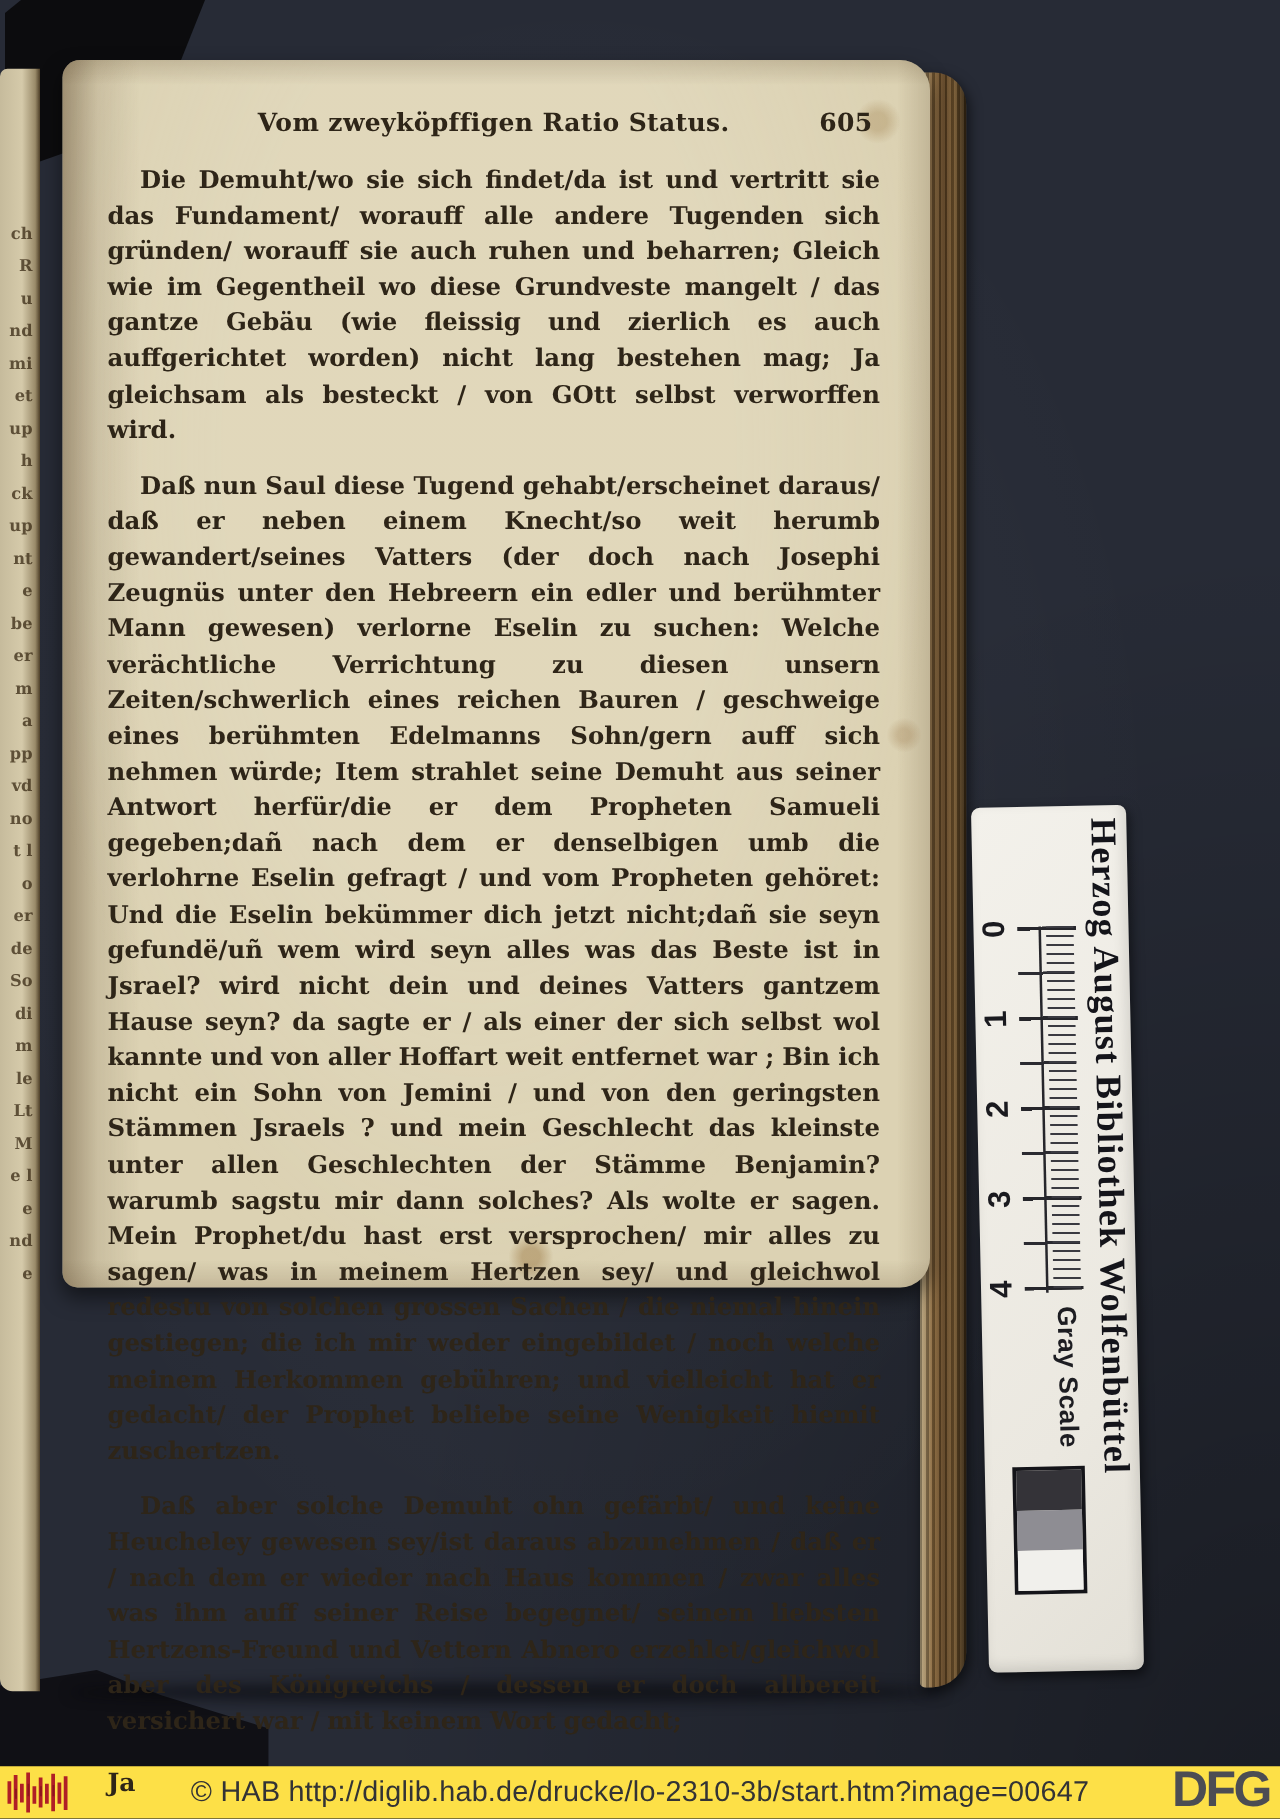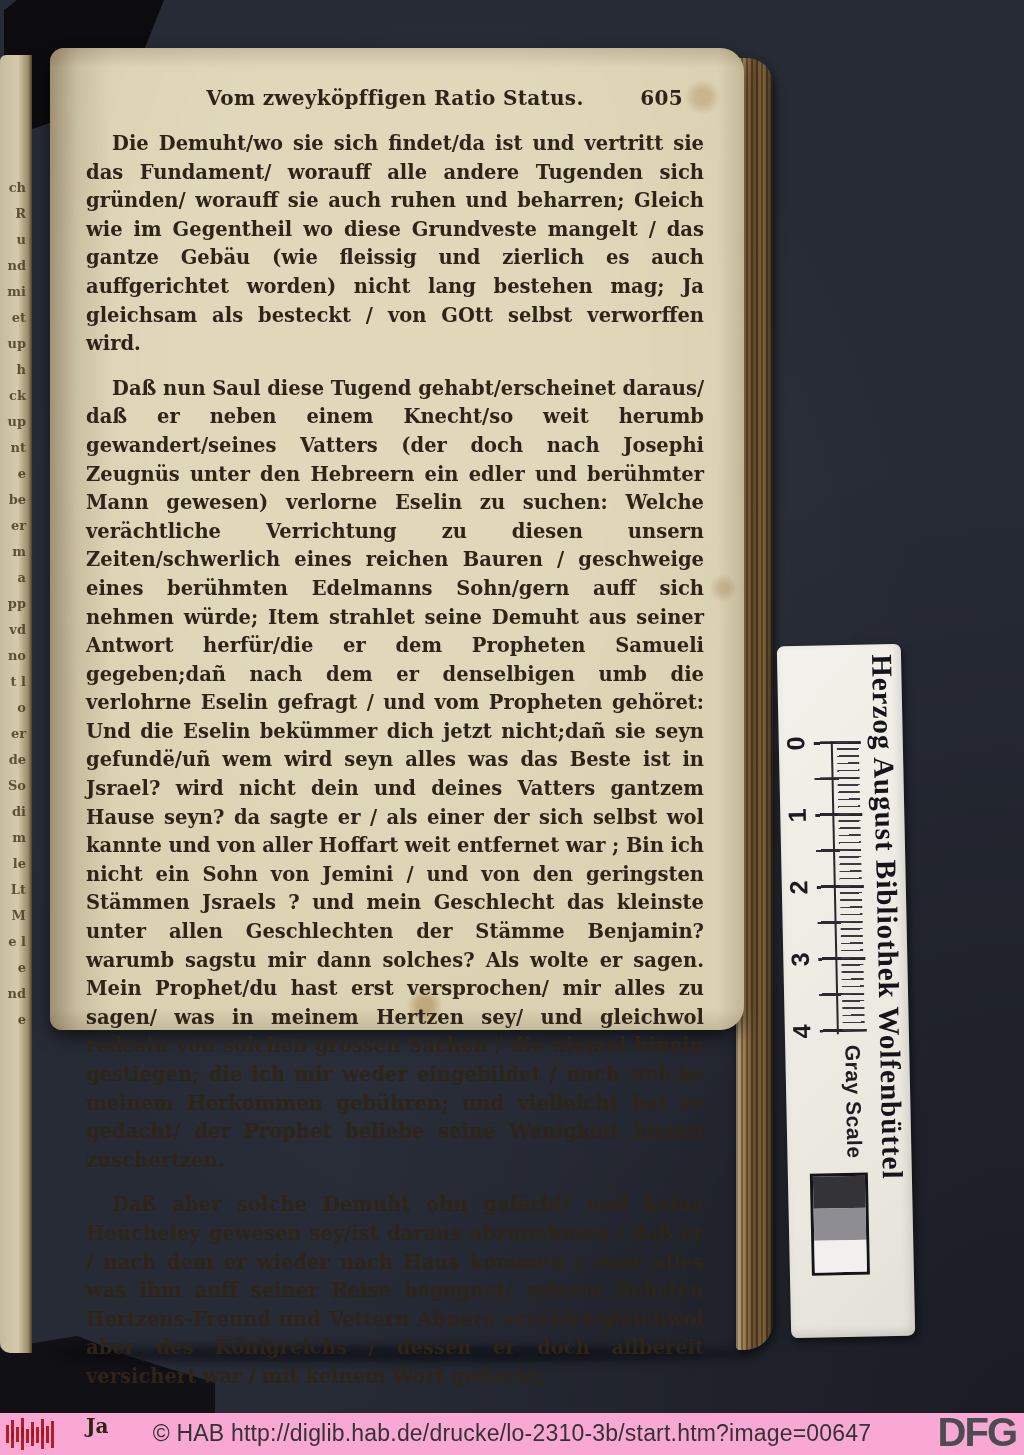--- a/index.html
+++ b/index.html
@@ -46,21 +46,21 @@
   .page::after{content:"";position:absolute;inset:0;border-radius:inherit;
         background:radial-gradient(circle at 54% 97.5%, rgba(146,108,52,0.42) 0 7px, transparent 18px),
                    radial-gradient(circle at 94% 5%, rgba(150,115,60,0.3) 0 7px, transparent 18px),
                    radial-gradient(circle at 97% 55%, rgba(140,100,50,0.25) 0 5px, transparent 14px),
                    radial-gradient(ellipse at 48% 32%, rgba(255,252,240,0.14) 0 40%, transparent 72%);}
 
   .textblock{position:absolute;left:36px;top:36px;width:618px;z-index:2;
         color:#2e2518;}
   .pg-header{position:relative;height:30px;margin-bottom:2px;
         font:bold 20px/28px "DejaVu Serif",serif;text-align:center;letter-spacing:0.3px;}
-  .pg-num{position:absolute;right:21px;top:0;font:bold 20px/28px "DejaVu Serif",serif;}
+  .pg-num{position:absolute;right:6px;top:0;font:bold 20px/28px "DejaVu Serif",serif;}
   .textblock p{margin:16px 0 2px 0;text-indent:26px;text-align:justify;
         font:bold 19.5px/28.6px "DejaVu Serif",serif;word-spacing:-0.5px;
         text-justify:inter-word;}
   .catchword{margin-top:20px;text-align:left;padding-right:46px;
         font:bold 20px/28px "DejaVu Serif",serif;}
 
   
   .card{position:absolute;left:784px;top:645px;width:124px;height:692px;
         background:linear-gradient(135deg,#f3f1eb,#ebe8e0 70%,#e3e0d7);
         border-radius:7px;transform:rotate(-1.2deg);
@@ -82,21 +82,21 @@
   .grayscale-label{position:absolute;top:400px;left:55px;
         writing-mode:vertical-rl;font:bold 21px "Liberation Sans",sans-serif;
         color:#1d1d22;letter-spacing:0.5px;}
   .patches{position:absolute;top:528px;left:22px;width:52px;height:96px;
         border:3px solid #141419;display:flex;flex-direction:column;}
   .patches .p1{flex:1;background:#343338;}
   .patches .p2{flex:1;background:#8e8d93;}
   .patches .p3{flex:1;background:#f1f0ec;}
 
   
-  .footer{position:absolute;left:0;top:1413px;width:1024px;height:42px;background:#f9a8d4;}
+  .footer{position:absolute;left:0;top:1413px;width:1024px;height:42px;background:#fde047;}
   .hab-logo{position:absolute;left:5px;top:4px;}
   .copyright{position:absolute;left:0;right:0;top:7px;text-align:center;
         font:400 23px "Liberation Sans",sans-serif;color:#333335;letter-spacing:0.2px;}
   .dfg{position:absolute;right:8px;top:-3px;
         font:bold 40px "Liberation Sans",sans-serif;color:#4c4d53;letter-spacing:-2px;}
 </style>
 </head>
 <body>
 
 <div class="scene">

